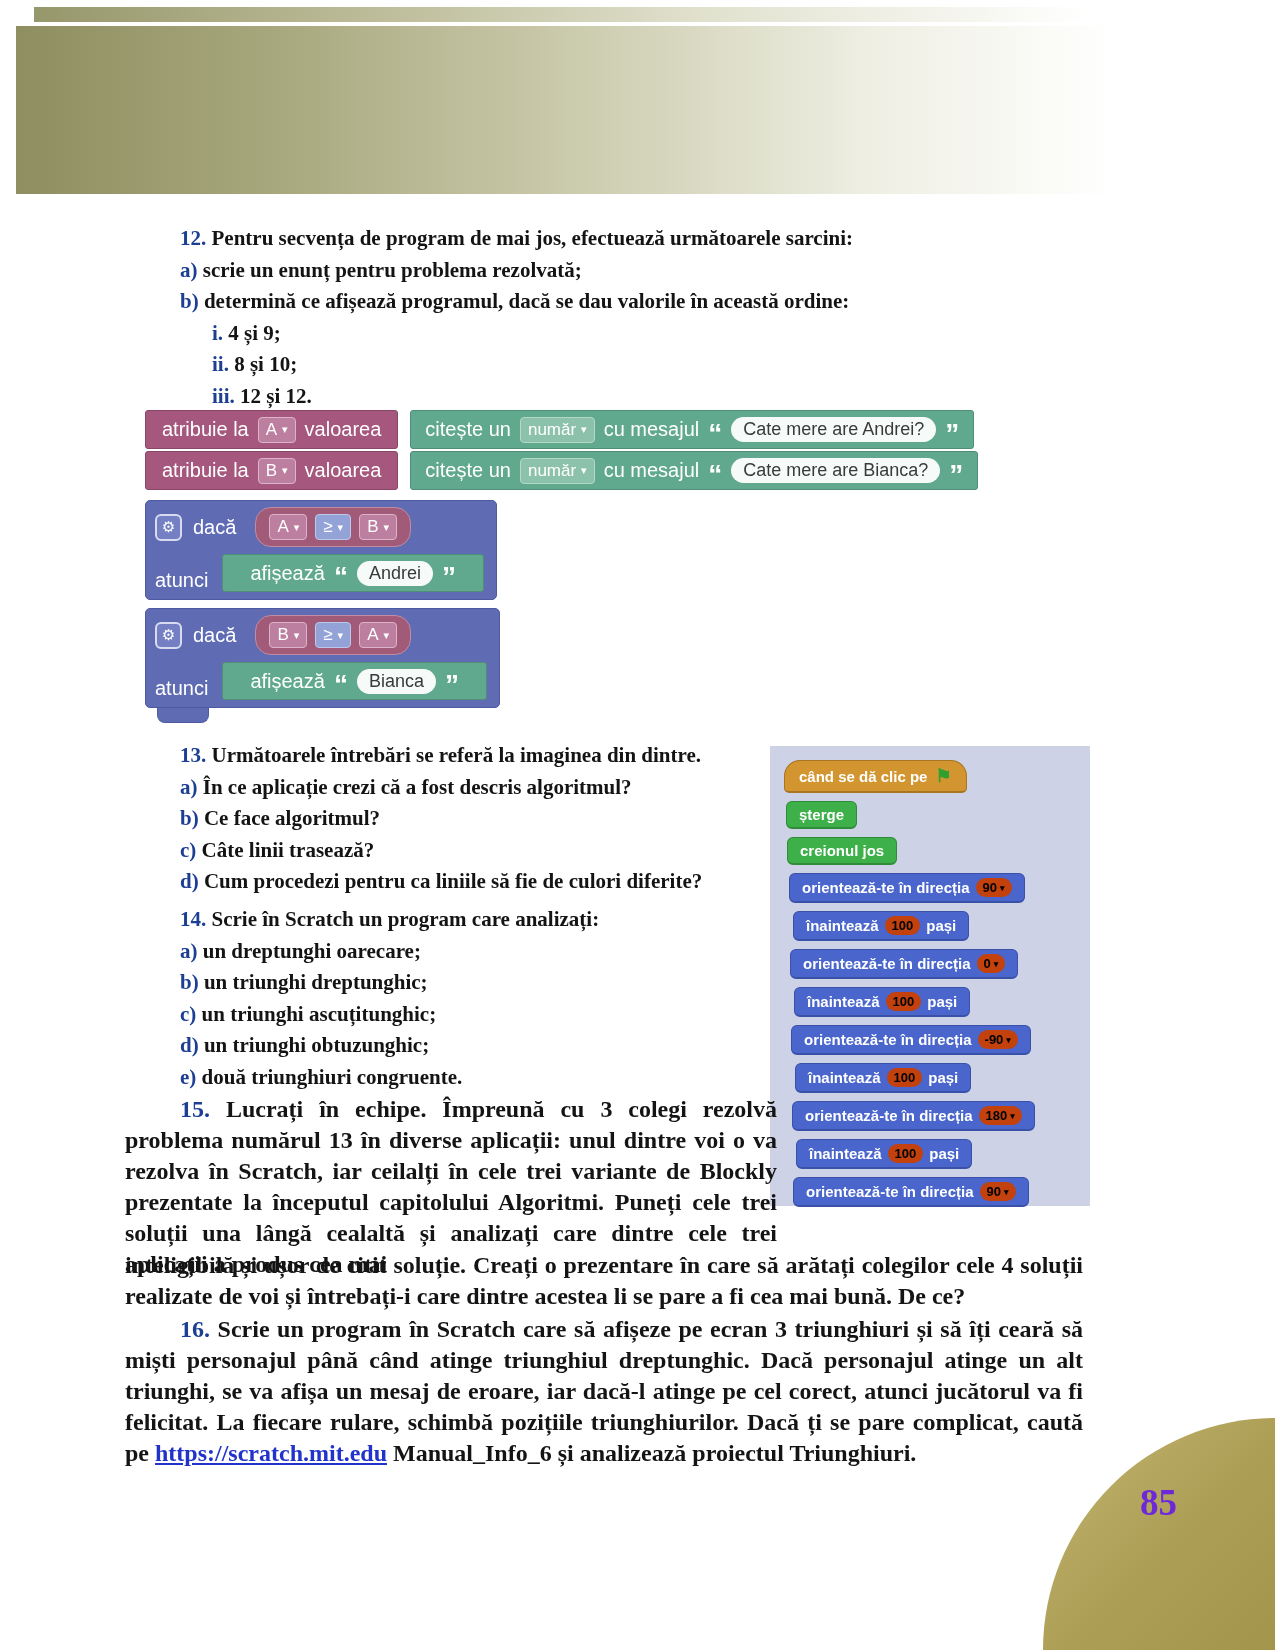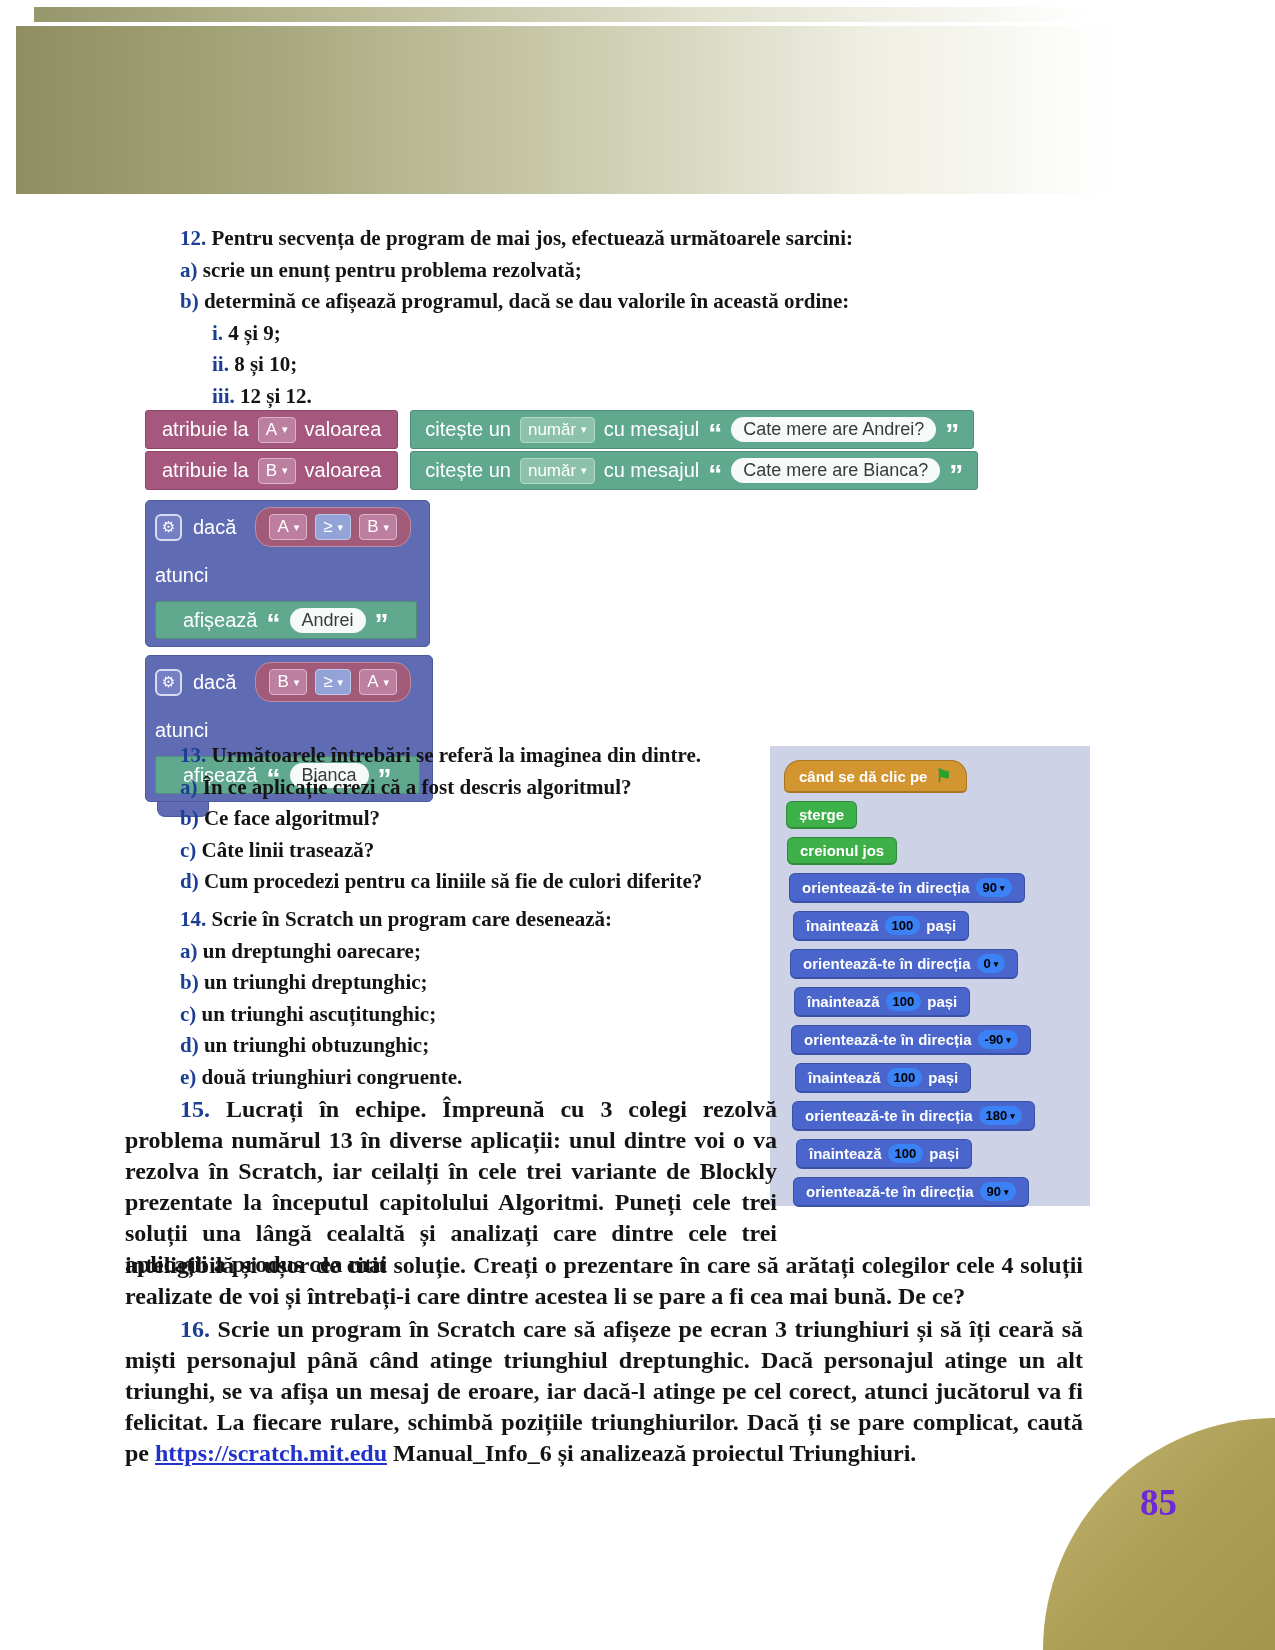--- a/index.html
+++ b/index.html
@@ -85,21 +85,21 @@
   .gear{
     width:27px; height:27px; border-radius:6px; border:2px solid #d9dcf0;
     background:#7580c4; color:#fff; font-size:15px;
     display:inline-flex; align-items:center; justify-content:center;
   }
   .bk-cmp{
     display:inline-flex; align-items:center; gap:8px;
     background:#a15a77; border:1px solid #c08ba3; border-radius:16px;
     padding:6px 13px; margin-left:8px;
   }
-  .bk-if-then{ display:flex; align-items:flex-start; gap:14px; margin-top:17px;flex-direction:column; }
+  .bk-if-then{ display:flex; align-items:flex-end; gap:14px; margin-top:7px; }
   .bk-show{
     display:inline-flex; align-items:center; gap:9px;
     background:#61a98e; border:1px solid #4f8f77; border-radius:3px;
     padding:0 27px; height:38px;
   }
   .bk-stub{
     width:52px; height:15px; background:#5f6cb4; border:1px solid #4d59a0; border-top:none;
     border-radius:0 0 8px 8px; margin-left:12px;
   }
 
@@ -118,21 +118,21 @@
   .flag{ color:#2ea02e; font-size:18px; line-height:1; }
   .s-blk{
     display:inline-flex; align-items:center; gap:6px;
     color:#fff; font-weight:bold; font-size:15px;
     padding:4px 12px; border-radius:6px; margin-bottom:8px;
   }
   .s-grn{ background:#3eb049; border:1px solid #2f8c39; border-bottom-width:2px; }
   .s-blu{ background:#4a66cc; border:1px solid #3a51a8; border-bottom-width:2px; }
   .s-row{ display:block; }
   .oval{
-    background:#3b82f6; color:#000; border-radius:10px; height:19px;
+    background:#c2410c; color:#000; border-radius:10px; height:19px;
     padding:0 7px; font-size:13px; font-weight:bold;
     display:inline-flex; align-items:center; gap:3px;
   }
   .car2{ font-size:9px; color:#000; }
 </style>
 </head>
 <body>
 
 <div class="top-strip"></div>
 <div class="top-band"></div>
@@ -292,21 +292,21 @@
   </div>
   <div class="line">
     <span class="blue">d)</span>
     <span>Cum procedezi pentru ca liniile să fie de culori diferite?</span>
   </div>
 </section>
 
 <section id="ex14" class="txt">
   <div class="line">
     <span class="blue">14.</span>
-    <span>Scrie în Scratch un program care desenează:</span>
+    <span>Scrie în Scratch un program care analizați:</span>
   </div>
   <div class="line">
     <span class="blue">a)</span>
     <span>un dreptunghi oarecare;</span>
   </div>
   <div class="line">
     <span class="blue">b)</span>
     <span>un triunghi dreptunghic;</span>
   </div>
   <div class="line">

